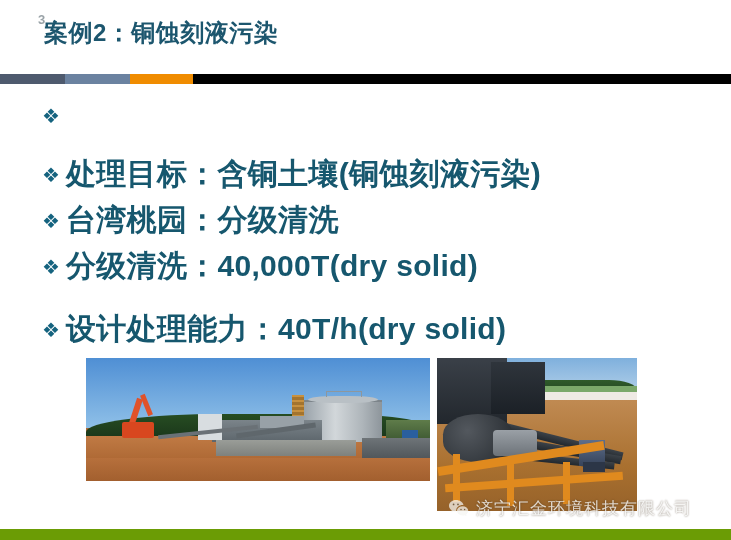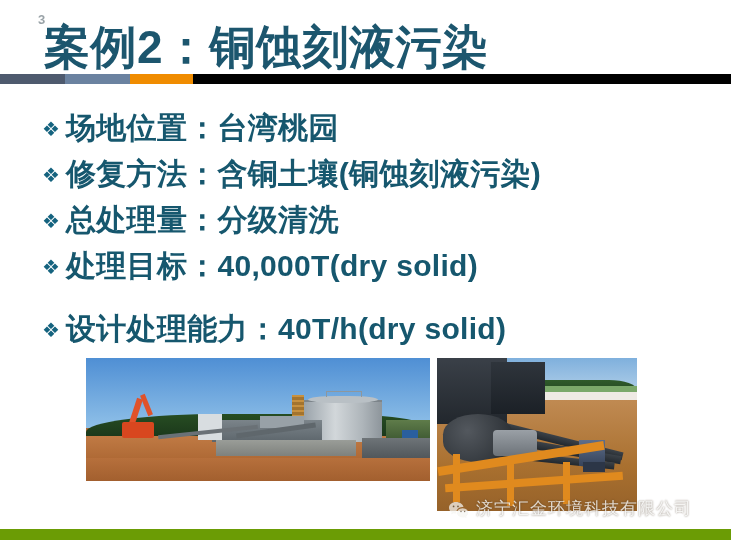--- a/index.html
+++ b/index.html
@@ -19,21 +19,21 @@
     font-weight:bold;
     color:#9aa3a8;
     letter-spacing:-0.5px;
     z-index:3;
   }
 
   
   #title {
     position:absolute;
     left:44px; top:17px;
-    font-size:46px;
+    font-size:24px;
     font-weight:bold;
     color:#1c566e;
     letter-spacing:0.5px;
     white-space:nowrap;
     z-index:4;
   }
 
   
   #divider {
     position:absolute;
@@ -258,21 +258,21 @@
   .R-lift2 {
     left:146px; top:104px; width:22px; height:10px;
     background:#2c3647;
   }
 
   
   #watermark {
     position:absolute;
     left:448px; top:497px;
     display:flex;
-    align-items:flex-end;
+    align-items:center;
     gap:7px;
     z-index:5;
     opacity:.82;
   }
   #watermark .wm-text {
     font-size:17px;
     color:#f2f2f0;
     text-shadow:0 0 2px rgba(60,40,20,.75);
     letter-spacing:1px;
     white-space:nowrap;
@@ -297,33 +297,32 @@
 <div id="divider">
   <span style="background: rgb(78, 90, 110); width: 65px;"></span>
   <span style="background: rgb(107, 130, 160); width: 65px;"></span>
   <span style="background: rgb(240, 140, 0); width: 63px;"></span>
   <span style="background: rgb(0, 0, 0); width: 538px;"></span>
 </div>
 
 <div id="bullets">
   <div class="bullet-row">
     <span class="bullet-marker">❖</span>
-    <span class="bullet-text" style="color: rgb(22, 87, 110);">场地位置：台湾桃园</span>
-  </div>
-  <div class="bullet-row">
-    <span class="bullet-marker">❖</span>
-    <span class="bullet-text" style="color: rgb(22, 87, 110);">修复方法：含铜土壤(铜蚀刻液污染)</span>
-  </div>
-  <div class="bullet-row">
-    <span class="bullet-marker">❖</span>
-    <span class="bullet-text" style="color: rgb(22, 87, 110);">总处理量：分级清洗</span>
-  </div>
-  <div class="bullet-row">
-    <span class="bullet-marker">❖</span>
-    <span class="bullet-text" style="color: rgb(22, 87, 110);">处理目标：40,000T(dry solid)</span>
+  </div>
+  <div class="bullet-row">
+    <span class="bullet-marker">❖</span>
+    <span class="bullet-text" style="color: rgb(22, 87, 110);">处理目标：含铜土壤(铜蚀刻液污染)</span>
+  </div>
+  <div class="bullet-row">
+    <span class="bullet-marker">❖</span>
+    <span class="bullet-text" style="color: rgb(22, 87, 110);">台湾桃园：分级清洗</span>
+  </div>
+  <div class="bullet-row">
+    <span class="bullet-marker">❖</span>
+    <span class="bullet-text" style="color: rgb(22, 87, 110);">分级清洗：40,000T(dry solid)</span>
   </div>
   <div class="bullet-row">
     <span class="bullet-marker">❖</span>
     <span class="bullet-text" style="color: rgb(22, 87, 110); margin-top: 17px;">设计处理能力：40T/h(dry solid)</span>
   </div>
 </div>
 
 <div id="photo-left">
   <div class="ph L-sky"></div>
   <div class="ph L-trees"></div>

